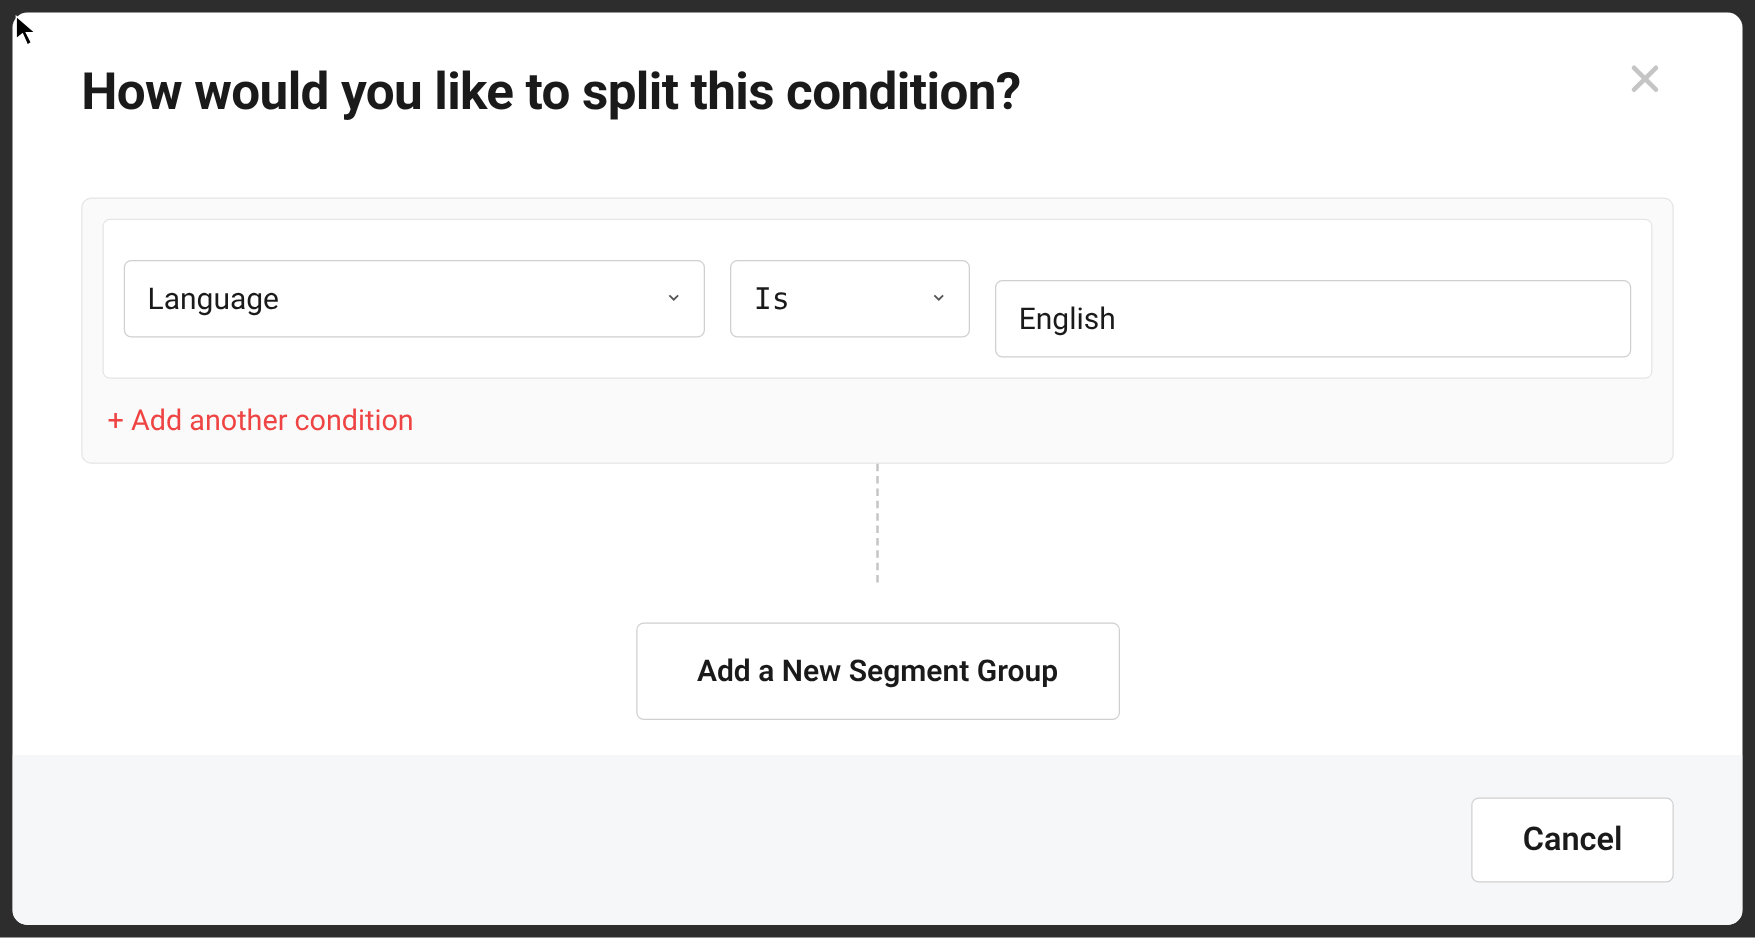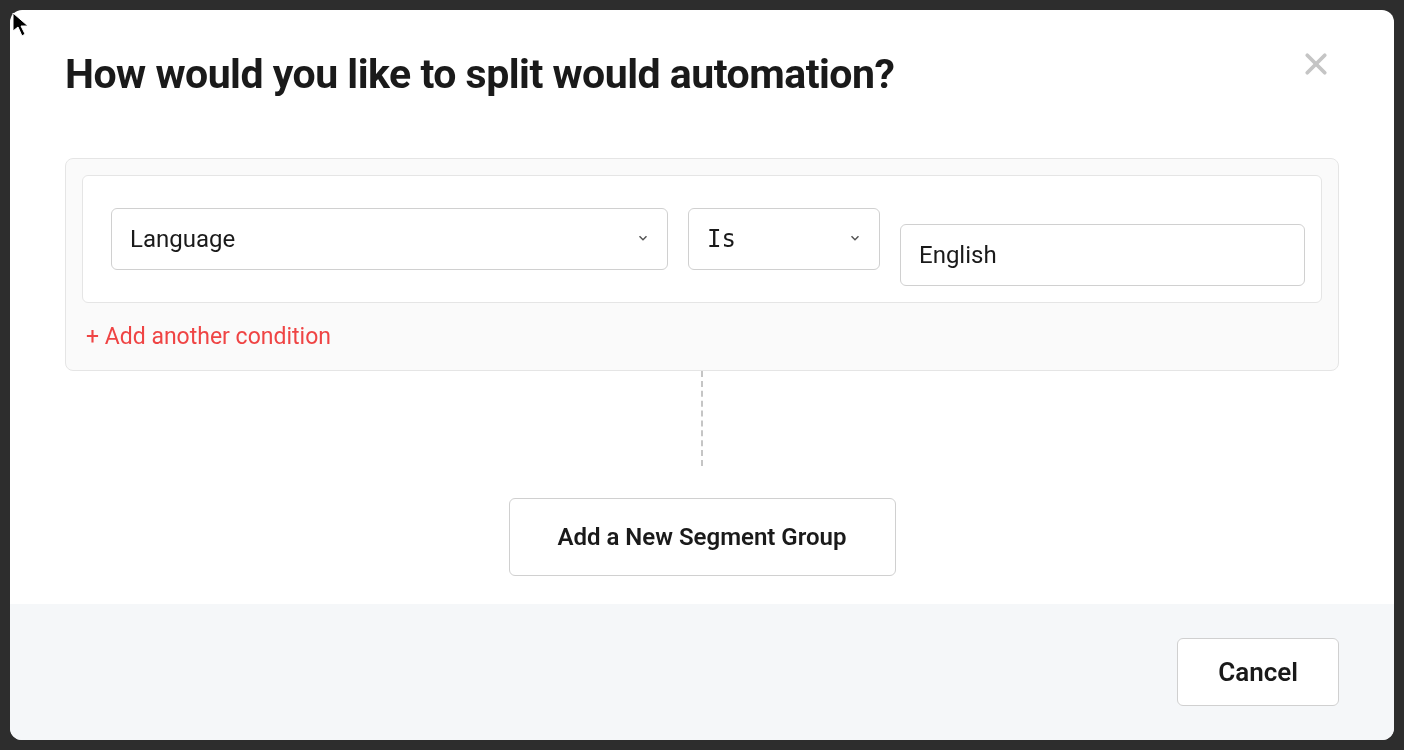--- a/index.html
+++ b/index.html
@@ -89,22 +89,21 @@
     .input-field {
       border: 1px solid #d0d0d0;
       border-radius: 6px;
       padding: 16px 18px;
       font-size: 24px;
       color: #1a1a1a;
       background: #ffffff;
       font-family: inherit;
     }
     .field-lang {
-      width: 557px;
-      margin-left: 12px;
+      width: 465px;
     }
     .field-op {
       width: 192px;
     }
     .field-val {
       flex: 1;
       margin-top: 32px;
     }
     .chevron {
       position: absolute;
@@ -165,21 +164,21 @@
       top: 12px;
       left: 12px;
       pointer-events: none;
     }
   </style>
 </head>
 <body>
 
 <div class="modal">
   <div class="modal-header">
-    <h1 class="modal-title">How would you like to split would automation?</h1>
+    <h1 class="modal-title">How would you like to split this condition?</h1>
     <button class="close-btn">
       <span>
         <svg width="30" height="30" viewBox="0 0 24 24" fill="none" stroke="#c5c5c5" stroke-width="3" stroke-linecap="round">
           <line x1="5" y1="5" x2="19" y2="19"></line>
           <line x1="19" y1="5" x2="5" y2="19"></line>
         </svg>
       </span>
     </button>
   </div>
 

